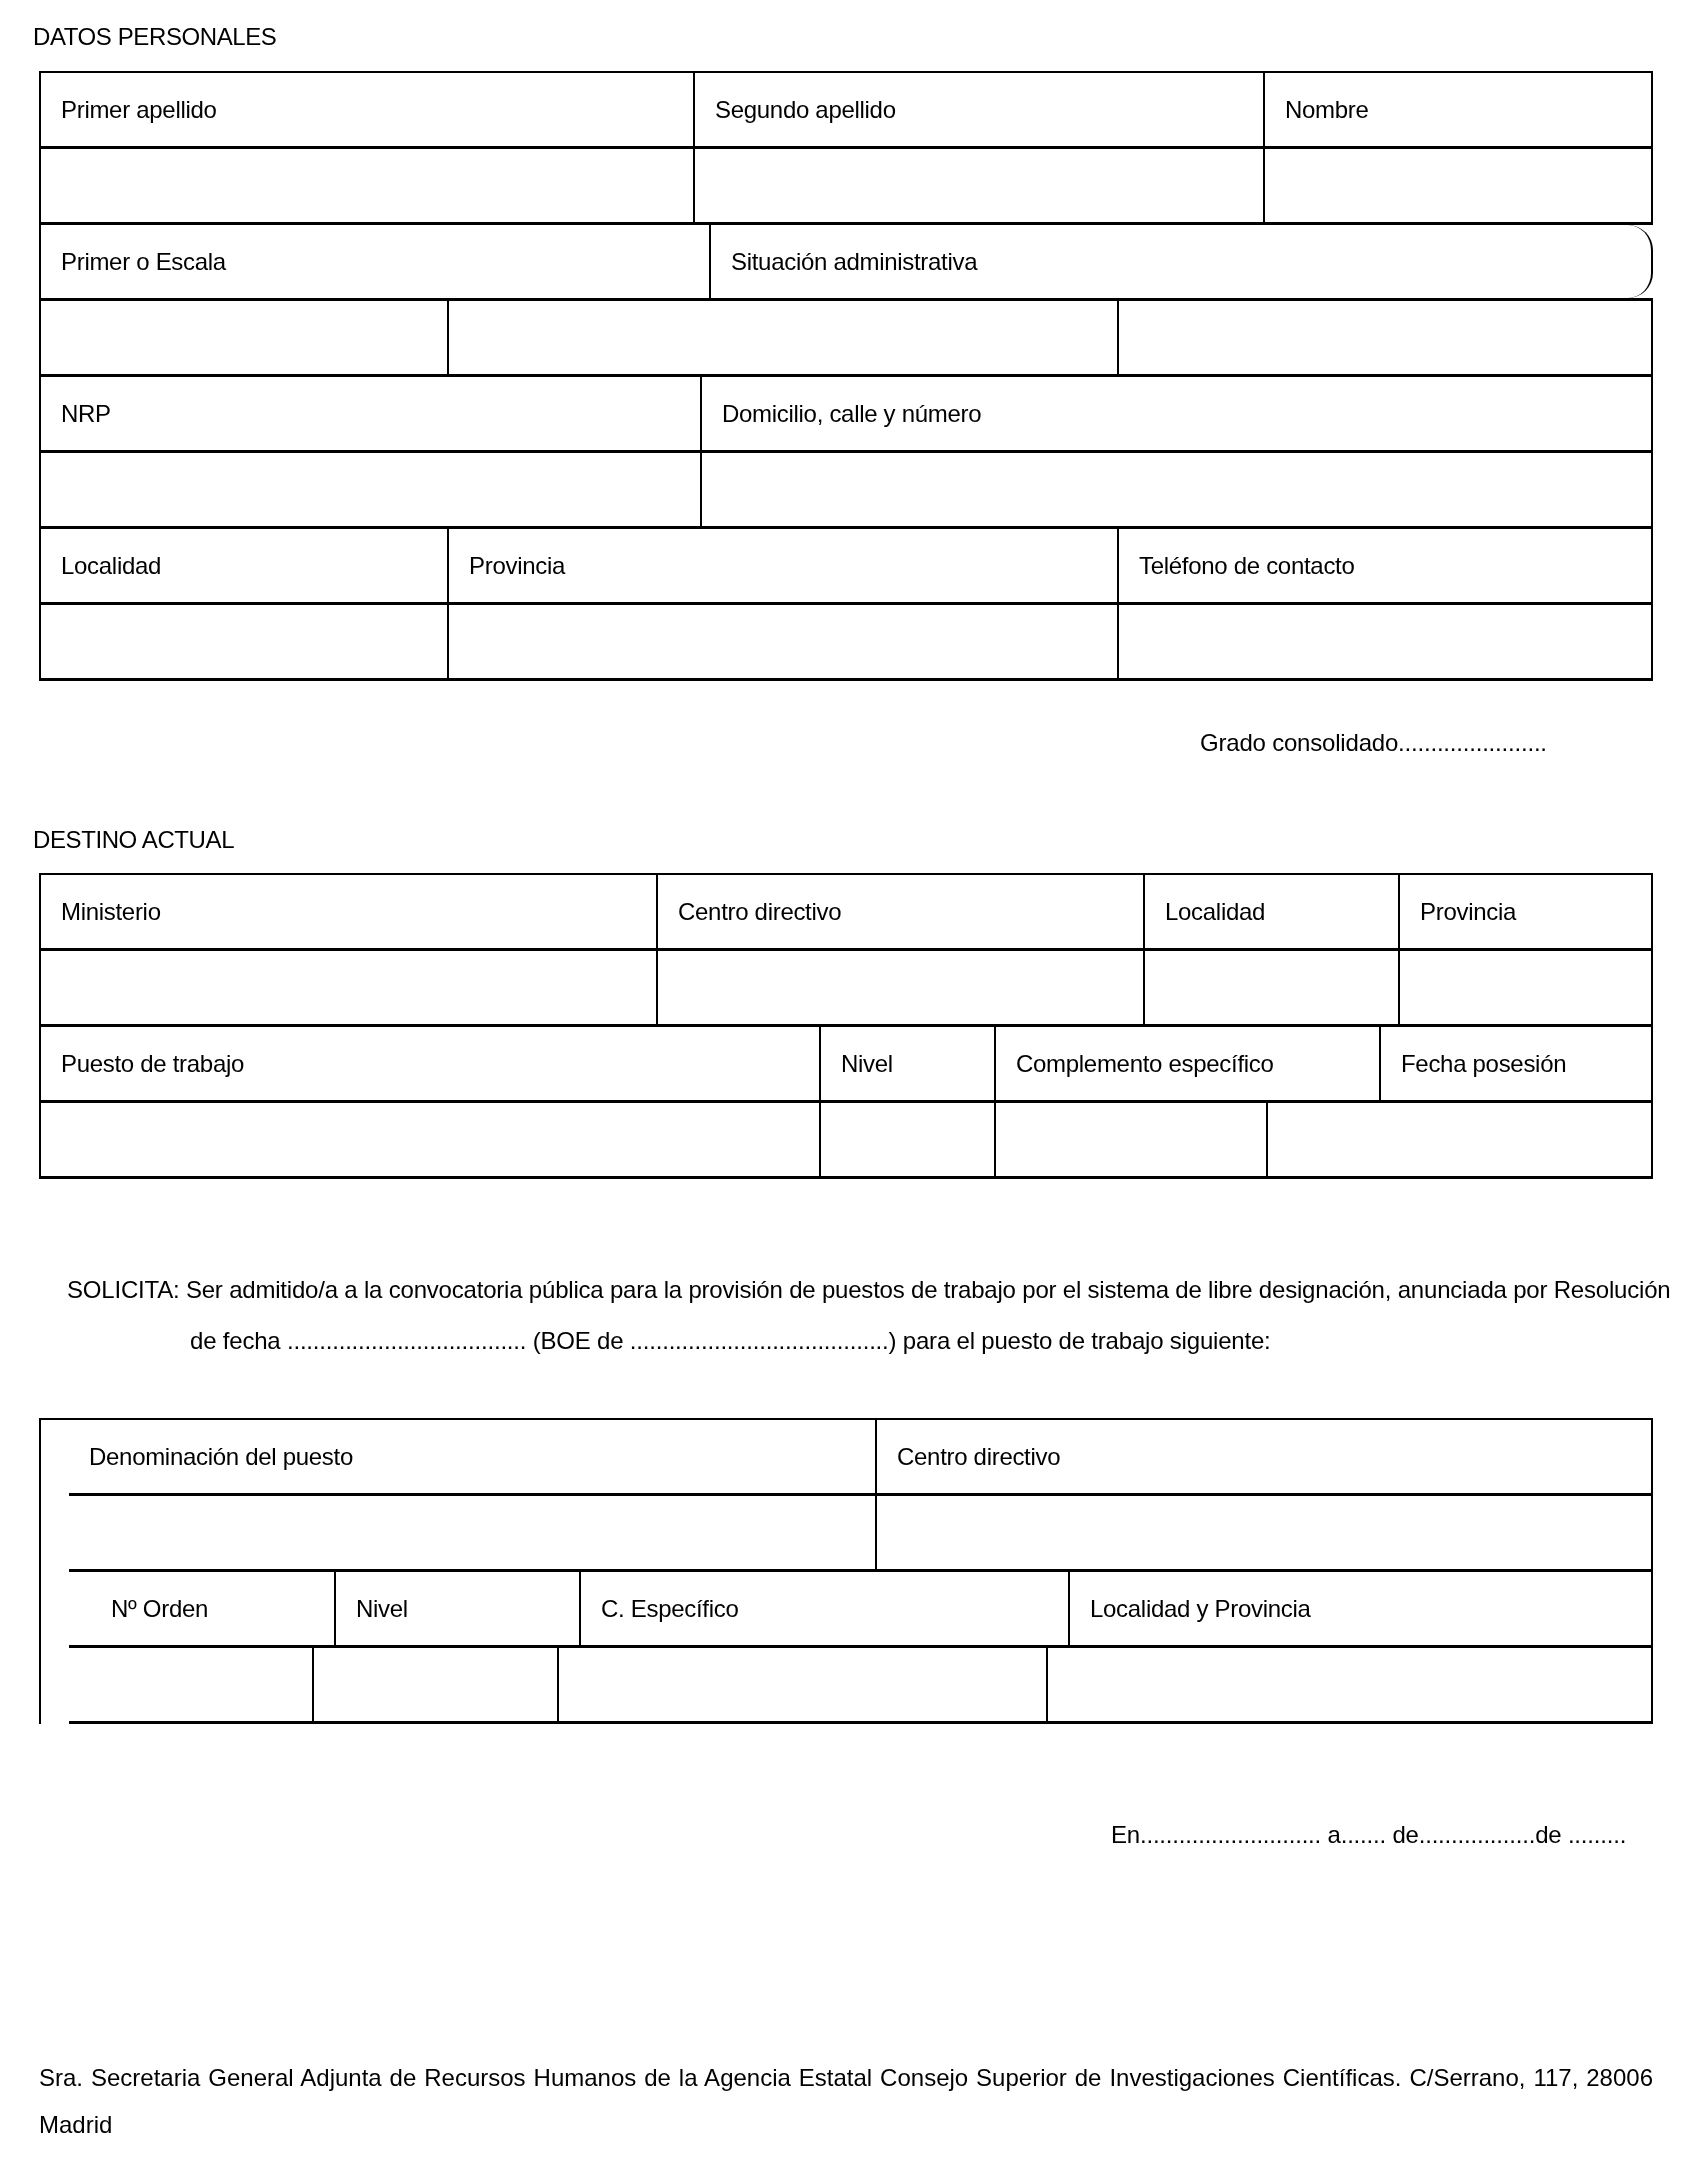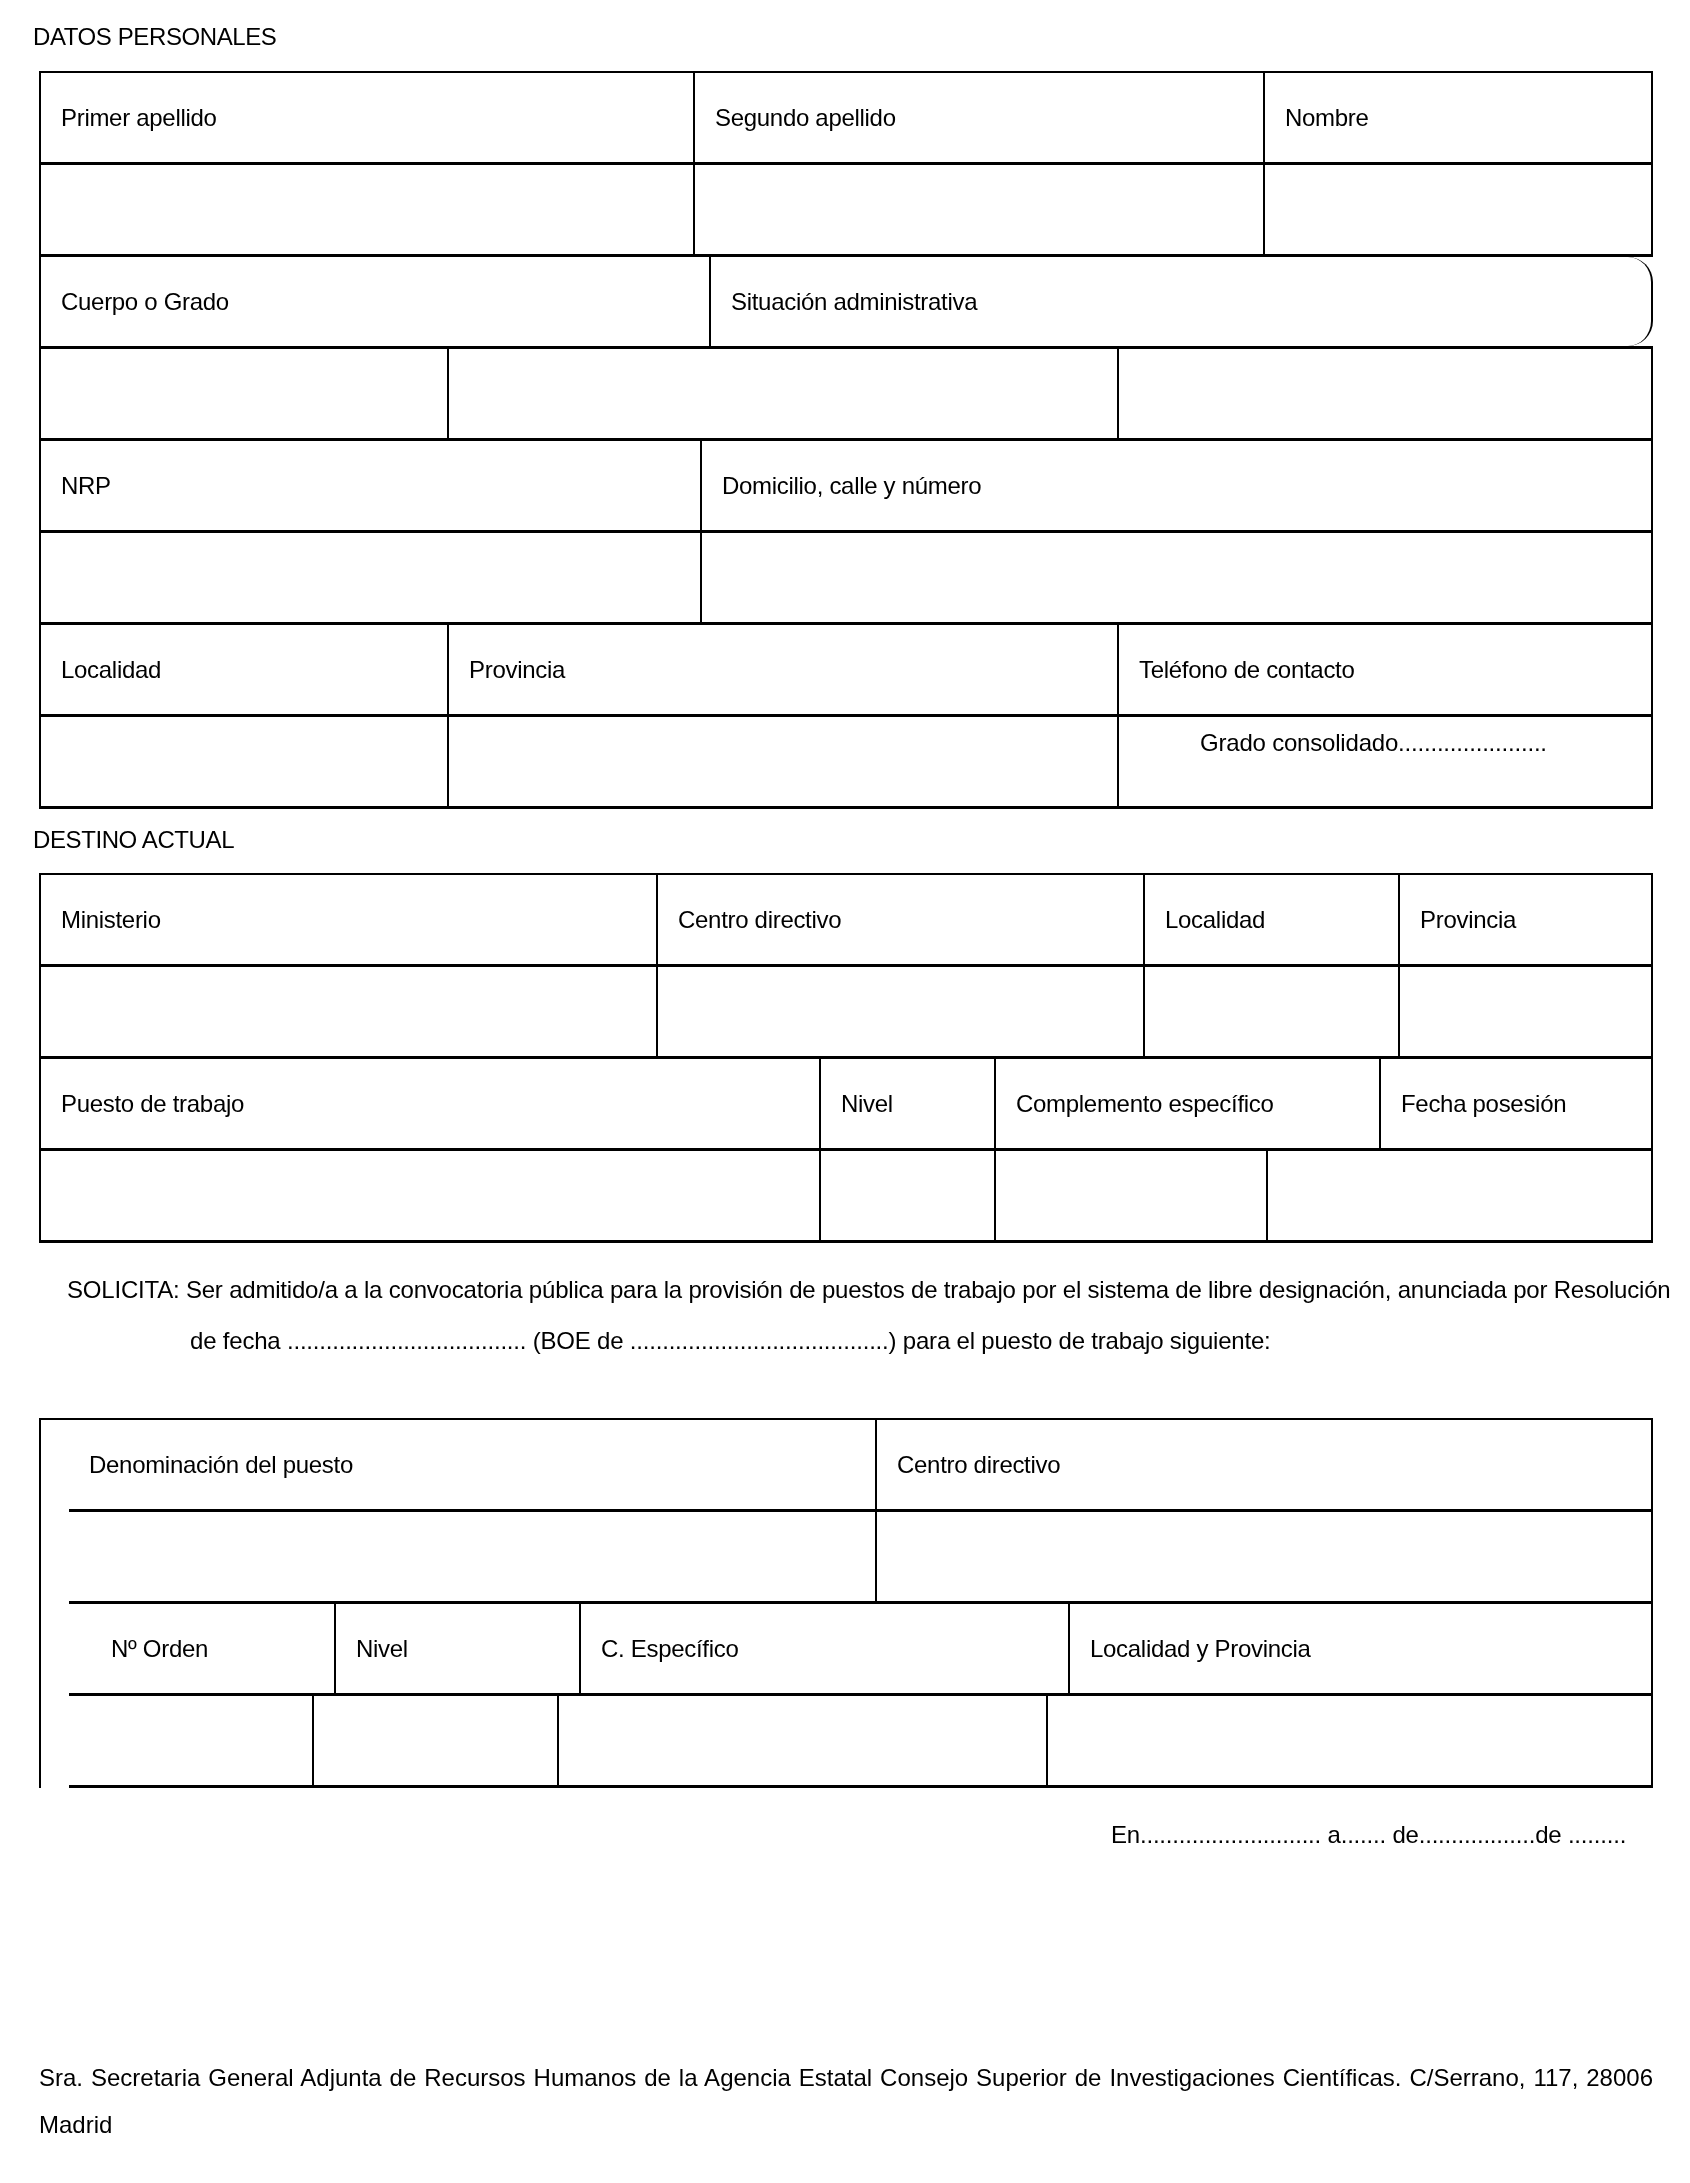--- a/index.html
+++ b/index.html
@@ -1,20 +1,20 @@
 <!DOCTYPE html>
 <html style="font-size:13.3px"><head>
   <meta charset="utf-8">
   <style>
     html, body { margin: 0; padding: 0; background: #ffffff; }
     body { width: 1691px; height: 2183px; position: relative; overflow: hidden;
            font-family: "Liberation Sans", sans-serif; color: #000; }
     .section-title { position: absolute; left: 33px; font-size: 24px; letter-spacing: -0.4px; }
     .grid { position: absolute; left: 39px; width: 1614px; border-top: 2.5px solid #000; border-left: 2.5px solid #000; box-sizing: border-box; }
-    .row { display: flex; height: 92px; box-sizing: border-box; border-bottom: 3.3px solid #000; }
+    .row { display: flex; height: 76px; box-sizing: border-box; border-bottom: 3.3px solid #000; }
     .cell { border-right: 2.5px solid #000; box-sizing: border-box; height: 100%; padding: 0 20px;
             display: flex; align-items: center; font-size: 24px; letter-spacing: -0.3px; }
     .cell.value { padding: 0; }
     .field-input { width: 100%; height: 100%; border: 0; outline: none; background: transparent;
                    font-family: "Liberation Sans", sans-serif; font-size: 23px; padding: 0 16.6px; box-sizing: border-box; }
     .line-text { position: absolute; font-size: 24px; letter-spacing: -0.2px; white-space: nowrap; }
     .footer { position: absolute; left: 39px; width: 1614px; font-size: 24px; line-height: 47px; text-align: justify; }
   </style>
 </head>
 <body>
@@ -32,21 +32,21 @@
         <input class="field-input" style="">
       </div>
     <div class="cell value" style="width:570px;">
         <input class="field-input" style="">
       </div>
     <div class="cell value" style="flex:1;">
         <input class="field-input" style="">
       </div>
   </div>
   <div class="row">
-    <div class="cell" style="width:670px;">Cuerpo o Grado</div>
+    <div class="cell" style="width:670px;">Primer o Escala</div>
     <div class="cell" style="flex:1;border-radius:25px;">Situación administrativa</div>
   </div>
   <div class="row">
     <div class="cell value" style="width:408px;">
         <input class="field-input" style="">
       </div>
     <div class="cell value" style="width:670px;">
         <input class="field-input" style="">
       </div>
     <div class="cell value" style="flex:1;">

